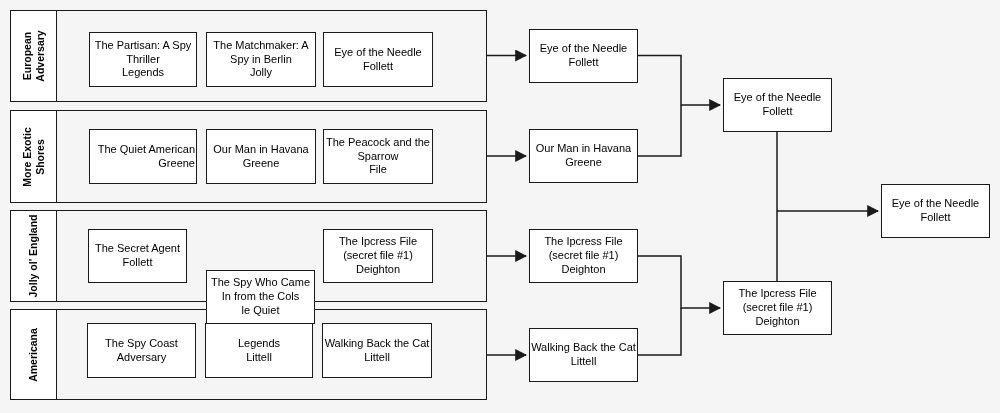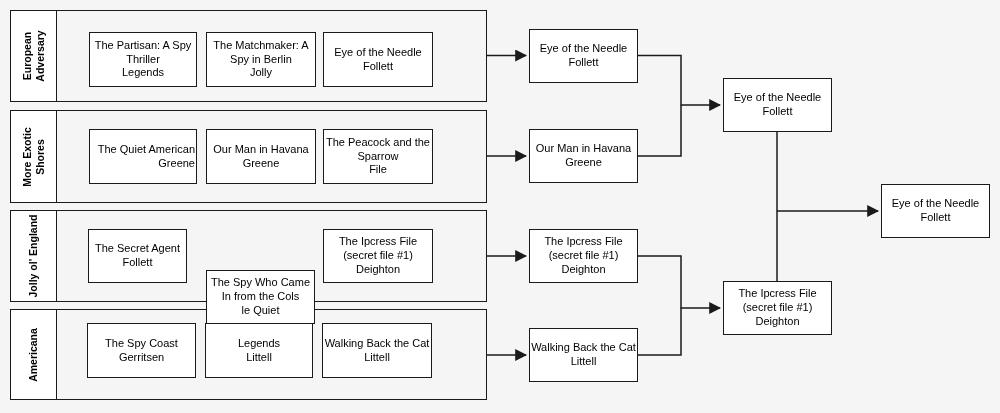--- a/index.html
+++ b/index.html
@@ -143,21 +143,21 @@
     <div class="title">The Spy Who Came In from the Cols</div>
     <div class="author">le Quiet</div>
   </div>
   <div class="node" style="left:323px; top:229px; width:110px; height:54px;">
     <div class="title">The Ipcress File (secret file #1)</div>
     <div class="author">Deighton</div>
   </div>
 
   <div class="node" style="left:87px; top:323px; width:109px; height:55px;">
     <div class="title">The Spy Coast</div>
-    <div class="author">Gerritsen</div>
+    <div class="author">Adversary</div>
   </div>
   <div class="node" style="left:205px; top:323px; width:108px; height:55px;">
     <div class="title">Legends</div>
     <div class="author">Littell</div>
   </div>
   <div class="node" style="left:322px; top:323px; width:110px; height:55px;">
     <div class="title">Walking Back the Cat</div>
     <div class="author">Littell</div>
   </div>
 

